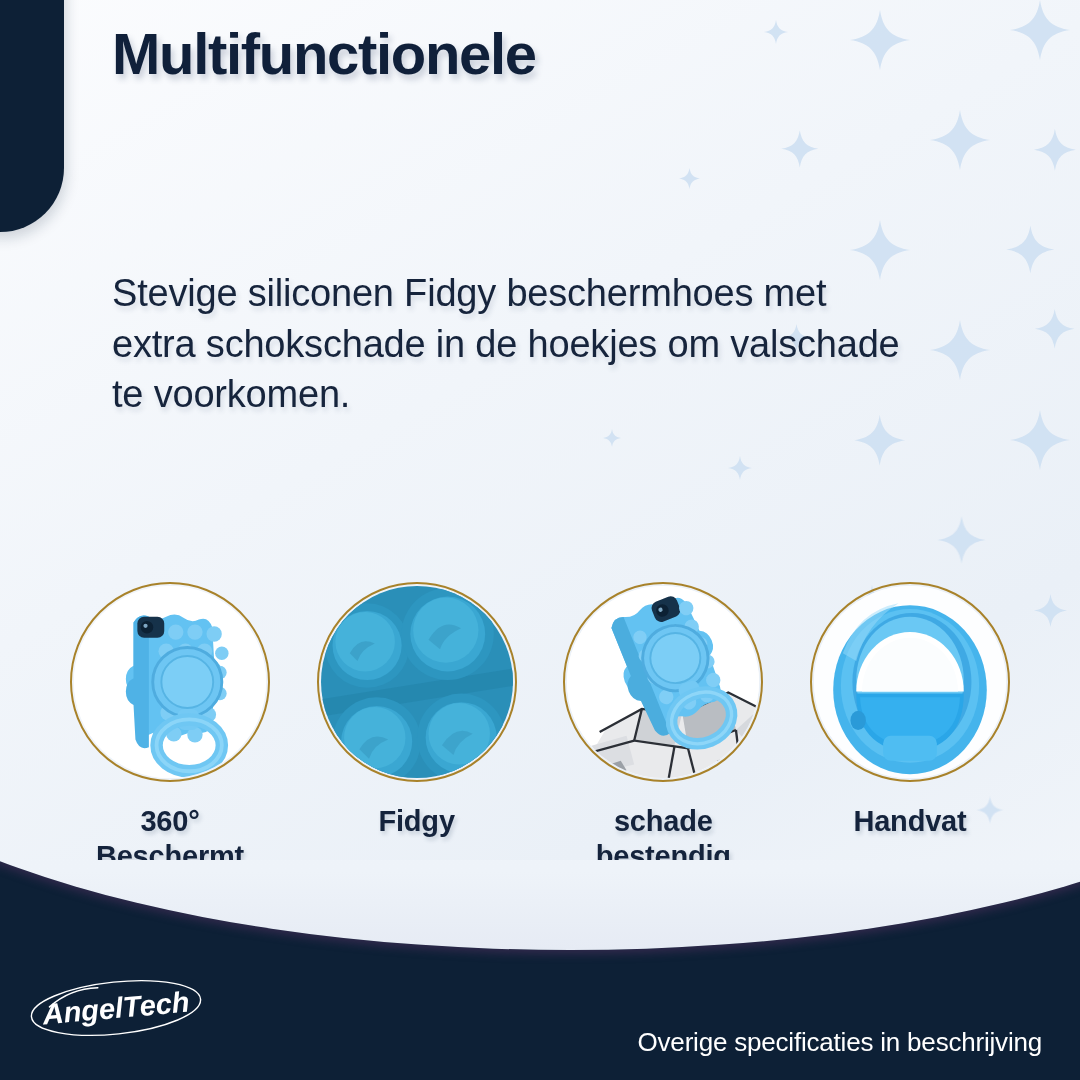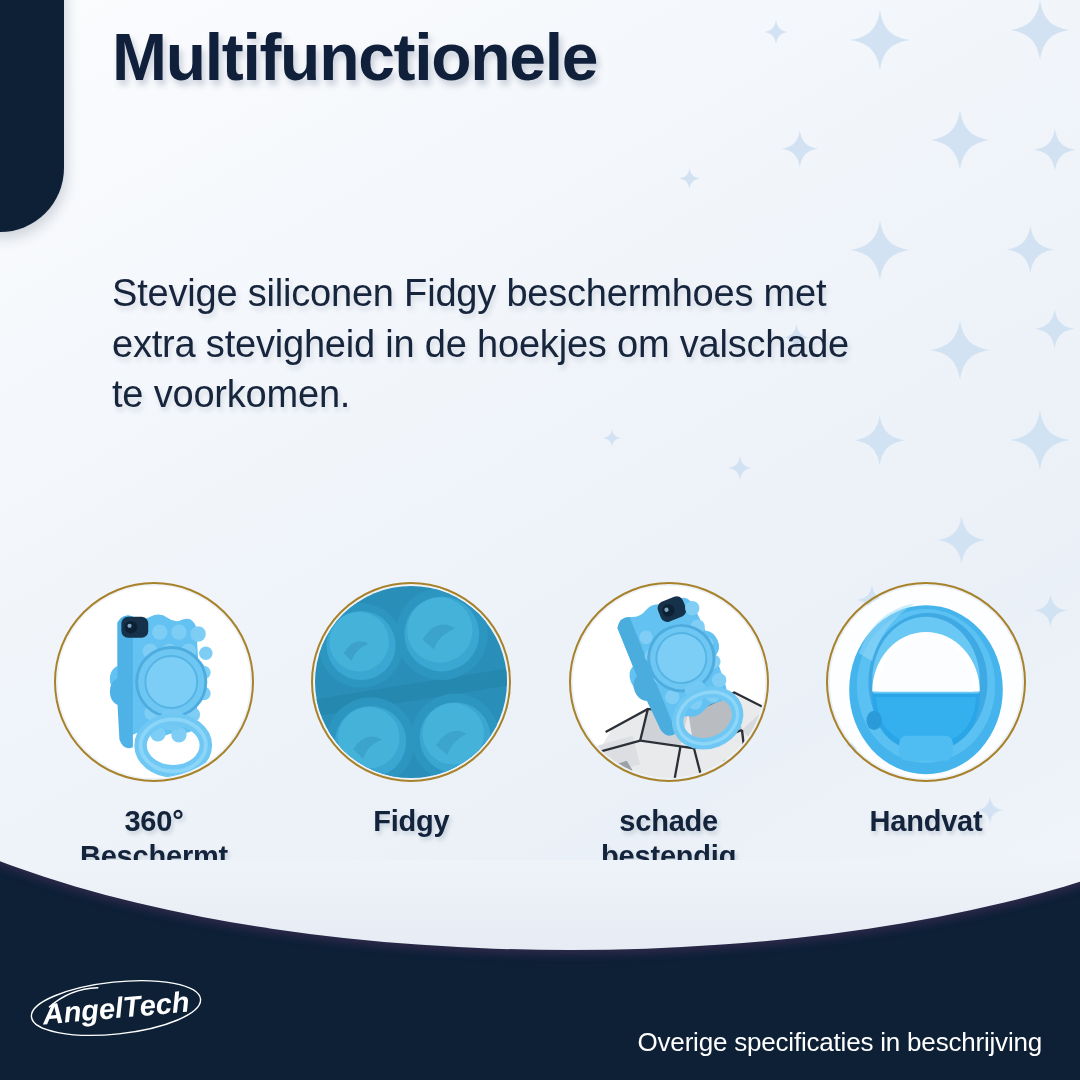--- a/index.html
+++ b/index.html
@@ -49,21 +49,21 @@
     border-radius:50%;
     box-shadow:0 4px 10px rgba(120,60,120,.35);
   }
 
   
   .headline {
     position:absolute;
     left:112px; top:24px;
     width:760px;
     color:#10203a;
-    font-size:66px;
+    font-size:58px;
     font-weight:700;
     line-height:1.03;
     letter-spacing:-1.3px;
     text-shadow:3px 5px 6px rgba(40,60,95,.22);
   }
   .headline span { display:block; }
 
   
   .body-copy {
     position:absolute;
@@ -78,21 +78,21 @@
   }
   .body-copy span { display:block; white-space:nowrap; }
 
   
   .features {
     position:absolute;
     left:0; top:582px;
     width:1080px;
     display:flex;
     justify-content:space-between;
-    padding:0 44px;
+    padding:0 60px;
   }
   .feature { width:220px; display:flex; flex-direction:column; align-items:center; }
 
   .circle-wrap {
     width:200px; height:200px;
     position:relative;
     display:flex; align-items:center; justify-content:center;
   }
   .ring {
     position:absolute; inset:0;
@@ -173,21 +173,21 @@
   </svg>
 
   <div class="navy-bar"></div>
 
   <h1 class="headline">
     <span>Multifunctionele</span>
   </h1>
 
   <p class="body-copy">
     <span>Stevige siliconen Fidgy beschermhoes met</span>
-    <span>extra stevigheid in de hoekjes om valschade</span>
+    <span>extra schokschade in de hoekjes om valschade</span>
     <span>te voorkomen.</span>
   </p>
 
   <div class="features">
 
     <div class="feature">
       <div class="circle-wrap">
         <div class="photo">
           <svg viewBox="0 0 200 200">
             <rect width="200" height="200" fill="#ffffff"></rect>

